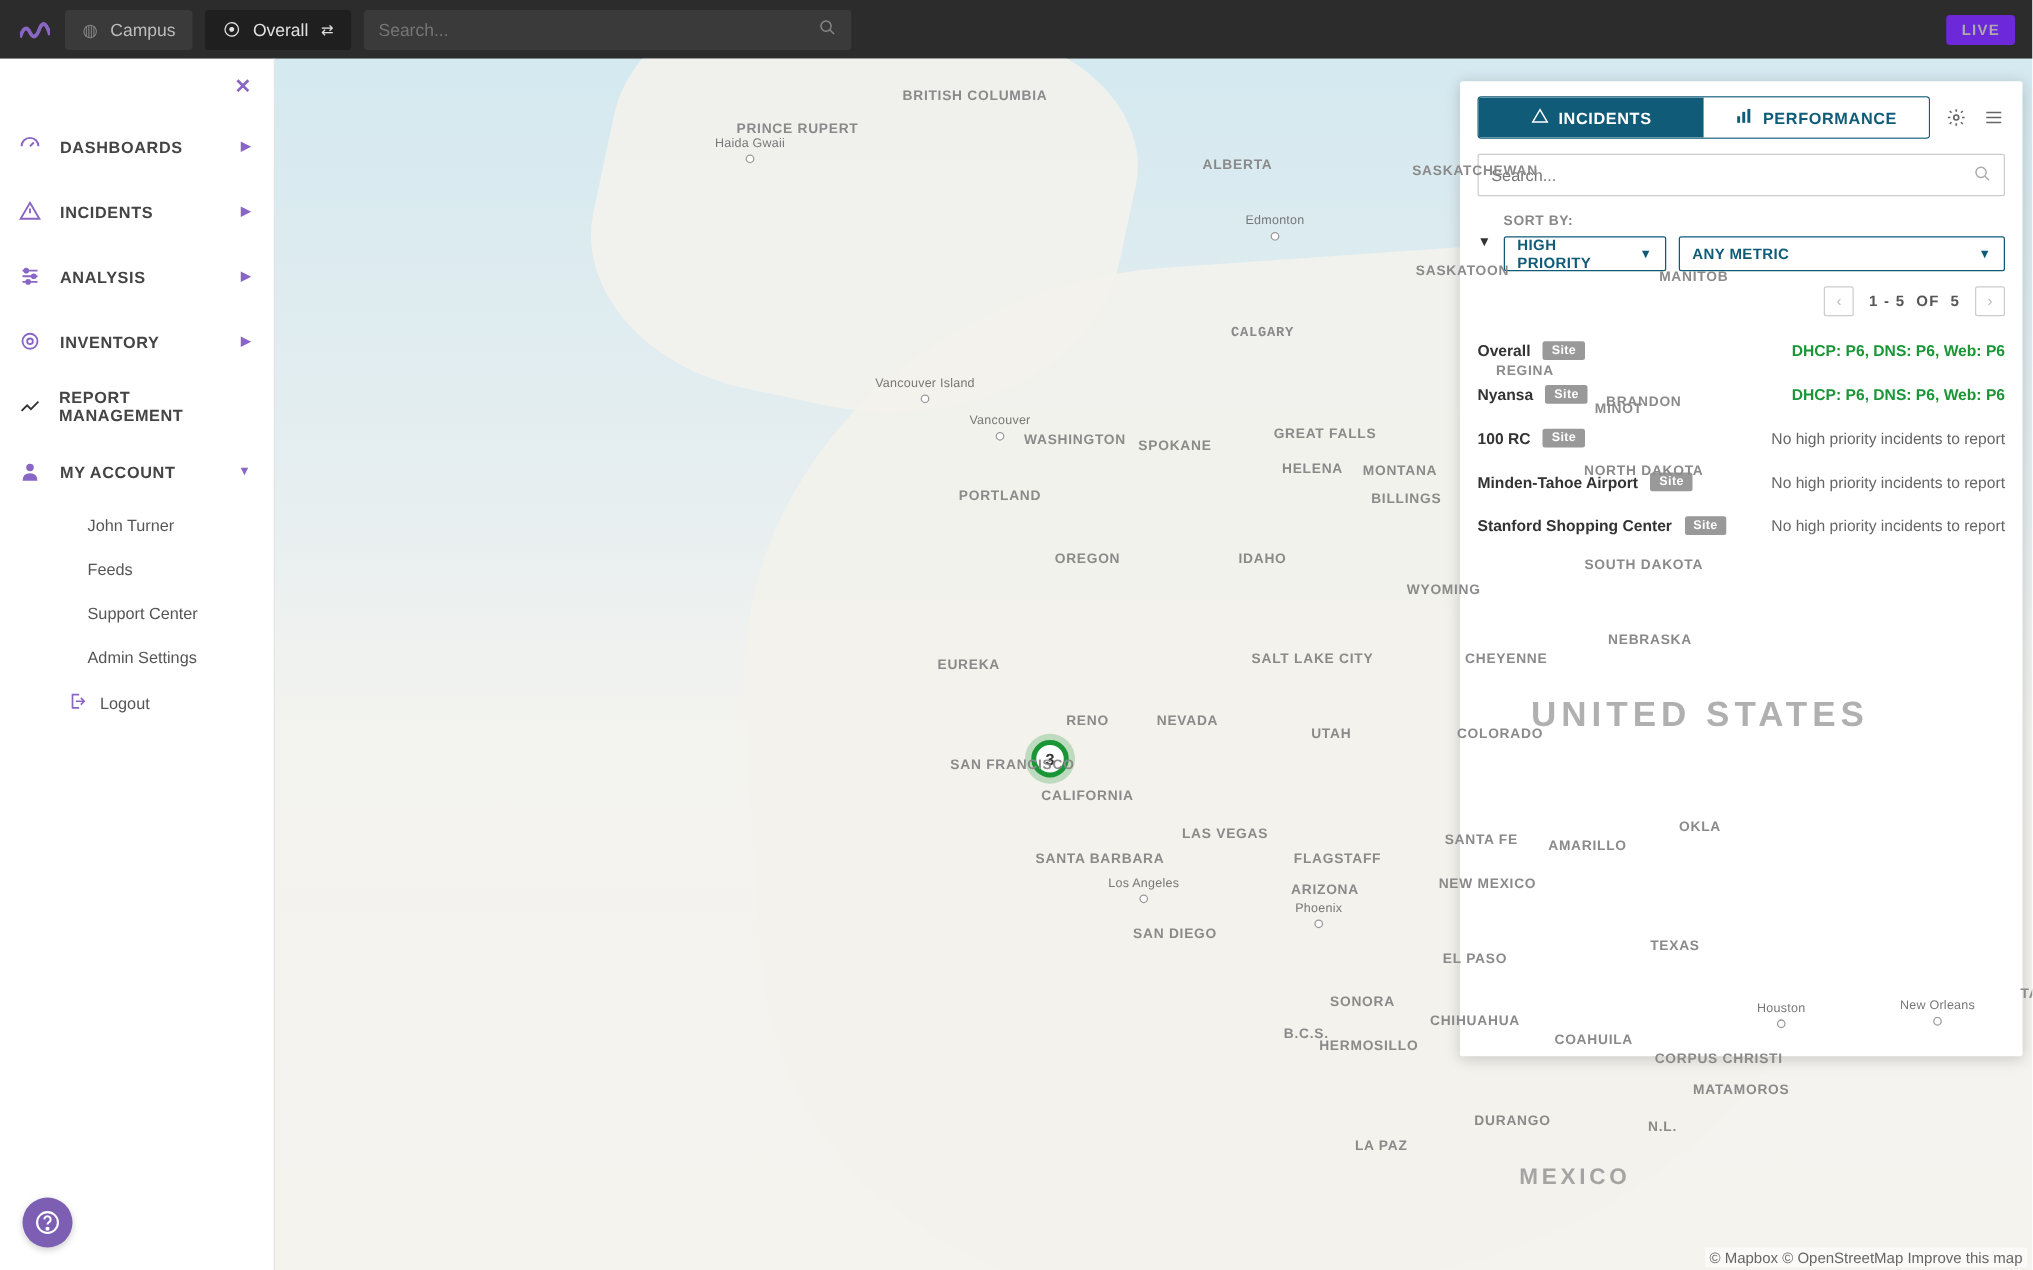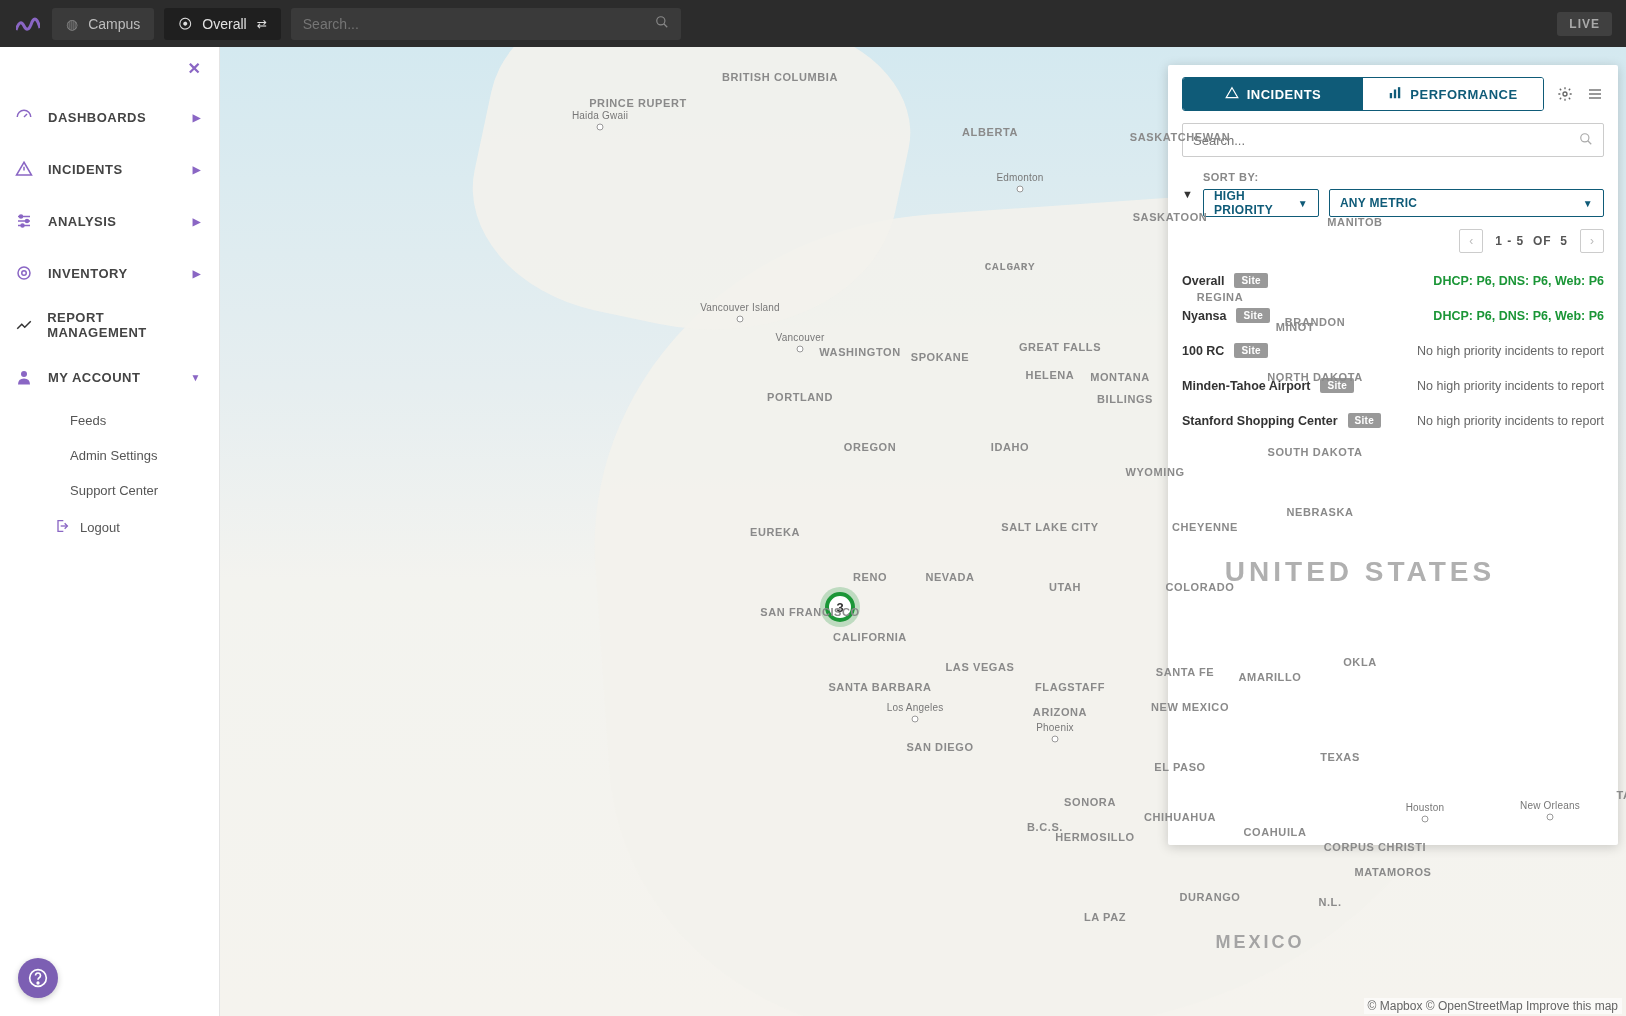--- a/index.html
+++ b/index.html
@@ -53,21 +53,21 @@
     flex:1;
     background: transparent;
     border: none;
     outline: none;
     color: #ddd;
     font-size: 14px;
   }
   .top-search .sicon { color:#888; }
   .top-spacer { flex:1; }
   .live-pill {
-    background:#404040;
+    background:#6d28d9;
     color:#aaa;
     font-size:12px;
     letter-spacing:1px;
     padding:5px 12px;
     border-radius:3px;
     font-weight:600;
   }
 
   
   .main {
@@ -242,21 +242,21 @@
     font-size:12px;
     height:28px;
     display:flex;align-items:center;
     padding:0 10px;
     border-radius:2px;
     cursor:pointer;
     gap:8px;
     letter-spacing:0.3px;
   }
   .sel .car { margin-left:auto; font-size:10px;}
-  .sel.small { width:116px;}
+  .sel.small { width:130px;}
   .sel.big { flex:1;}
   .pager {
     display:flex;
     justify-content:flex-end;
     align-items:center;
     padding: 4px 14px 10px;
     gap:2px;
     font-size:12px;
     color:#555;
   }
@@ -410,23 +410,24 @@
       <span class="nicon">
           <svg width="18" height="18" viewBox="0 0 24 24" fill="currentColor">
             <circle cx="12" cy="8" r="4"></circle>
             <path d="M4 22 Q4 14 12 14 Q20 14 20 22 Z"></path>
           </svg>
         </span>
       <span>MY ACCOUNT</span>
       <span class="chev">▼</span>
     </div>
 
+    <div class="sub-item">John Turner</div>
     <div class="sub-item">Feeds</div>
+    <div class="sub-item">Support Center</div>
     <div class="sub-item">Admin Settings</div>
-    <div class="sub-item">Support Center</div>
     <div class="sub-item withicon">
       <span style="color:#8a66c4">
         <svg width="16" height="16" viewBox="0 0 24 24" fill="none" stroke="currentColor" stroke-width="2">
             <path d="M14 4 L6 4 L6 20 L14 20"></path>
             <path d="M10 12 L20 12"></path>
             <path d="M16 8 L20 12 L16 16"></path>
           </svg>
       </span>
       <span>Logout</span>
     </div>

